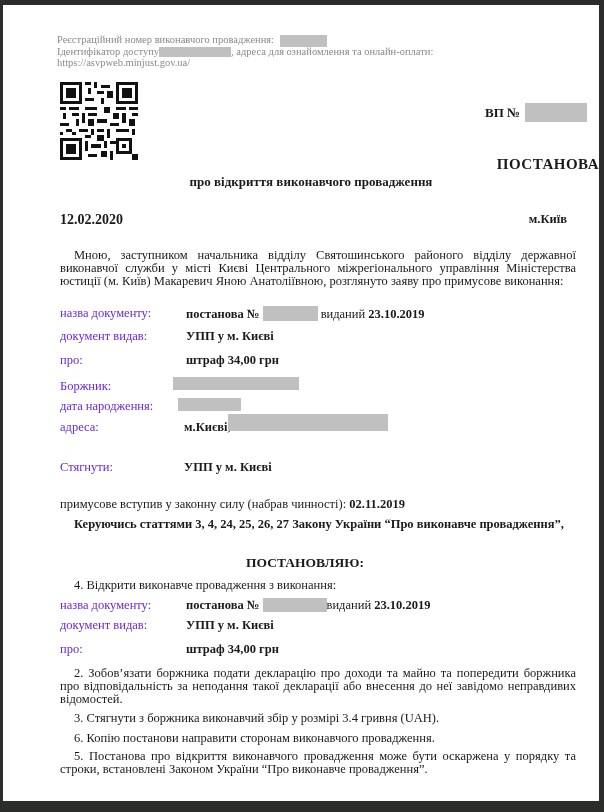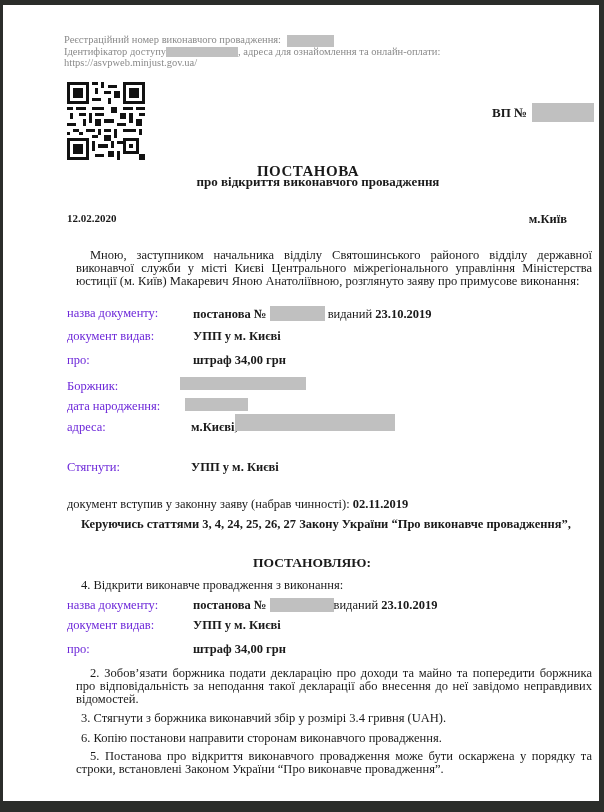--- a/index.html
+++ b/index.html
@@ -10,43 +10,43 @@
       overflow: hidden;
       font-family: "Liberation Serif", "DejaVu Serif", serif;
       color: #1a1a1a;
     }
     .page {
       position: absolute;
       left: 3px; top: 5px;
       width: 596px; height: 796px;
       background: #ffffff;
     }
-    .abs { position: absolute; white-space: nowrap; margin-left: 7px; }
+    .abs { position: absolute; white-space: nowrap; }
     .redact { display: inline-block; background: #c0c0c0; vertical-align: middle; }
     .hdr {
       left: 54px; top: 30px;
       font-size: 10.5px; line-height: 10.5px; color: #8a8a8a;
     }
     .hdr div { white-space: nowrap; }
     .qr {
       left: 55px; top: 77px; width: 82px; height: 78px;
     }
     .vp {
       left: 482px; top: 98px; font-size: 13px; font-weight: bold;
     }
     .title {
       left: 0; width: 596px; text-align: center; font-weight: bold;
     }
-    .t1 { top: 158px; font-size: 15px; letter-spacing: 0.5px; }
+    .t1 { top: 151px; font-size: 15px; letter-spacing: 0.5px; text-align: right; }
     .t2 { top: 169px; font-size: 13px; padding-left: 10px; }
-    .date { left: 57px; top: 207px; font-size: 11px; font-weight: bold; }
+    .date { left: 57px; top: 207px; font-size: 14px; font-weight: bold; }
     .city { right: 32px; top: 207px; font-size: 12.5px; font-weight: bold; }
     .para {
       position: absolute; left: 57px; width: 516px;
-      font-size: 12.5px; line-height: 13.2px; text-align: justify; margin-left: 16px;
+      font-size: 12.5px; line-height: 13.2px; text-align: justify;
     }
     .para .indent { display: inline-block; width: 14px; }
     .lbl { font-size: 12.5px; color: #6d28d9; }
     .val { font-size: 12.5px; font-weight: bold; }
     .normal { font-weight: normal; }
     .line { font-size: 12.5px; }
   </style>
 </head>
 <body>
 
@@ -166,21 +166,21 @@
   <span class="abs redact" style="left:175px;top:393px;width:63px;height:13px;"></span>
 
   <div class="abs lbl" style="left:57px;top:415px;">адреса:</div>
   <div class="abs val" style="left:181px;top:415px;">м.Києві,</div>
   <span class="abs redact" style="left:225px;top:409px;width:160px;height:17px;"></span>
 
   <div class="abs lbl" style="left:57px;top:455px;">Стягнути:</div>
   <div class="abs val" style="left:181px;top:455px;">УПП у м. Києві</div>
 
   <div class="abs line" style="left:57px;top:492px;">
-    <span>документ вступив у законну заяву (набрав чинності):</span>
+    <span>примусове вступив у законну силу (набрав чинності):</span>
     <b>02.11.2019</b>
   </div>
   <div class="abs line" style="left:71px;top:512px;font-weight:bold;">Керуючись статтями 3, 4, 24, 25, 26, 27 Закону України “Про виконавче провадження”,</div>
 
   <div class="abs title" style="top:550px;font-size:13.5px;left:0;width:604px;">ПОСТАНОВЛЯЮ:</div>
   <div class="abs line" style="left:71px;top:573px;">4. Відкрити виконавче провадження з виконання:</div>
 
   <div class="abs lbl" style="left:57px;top:593px;">назва документу:</div>
   <div class="abs val" style="left:183px;top:593px;">
     <span>постанова №</span>

